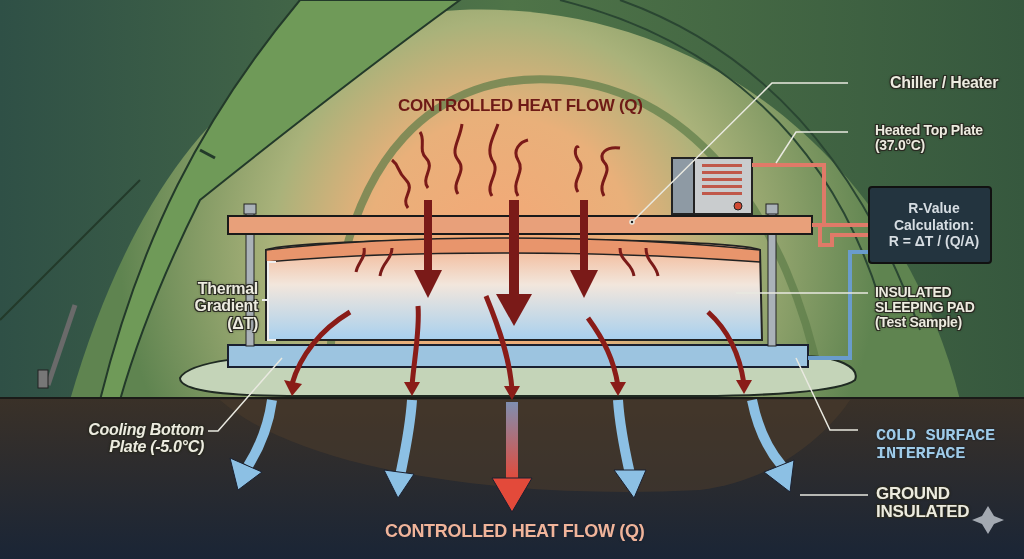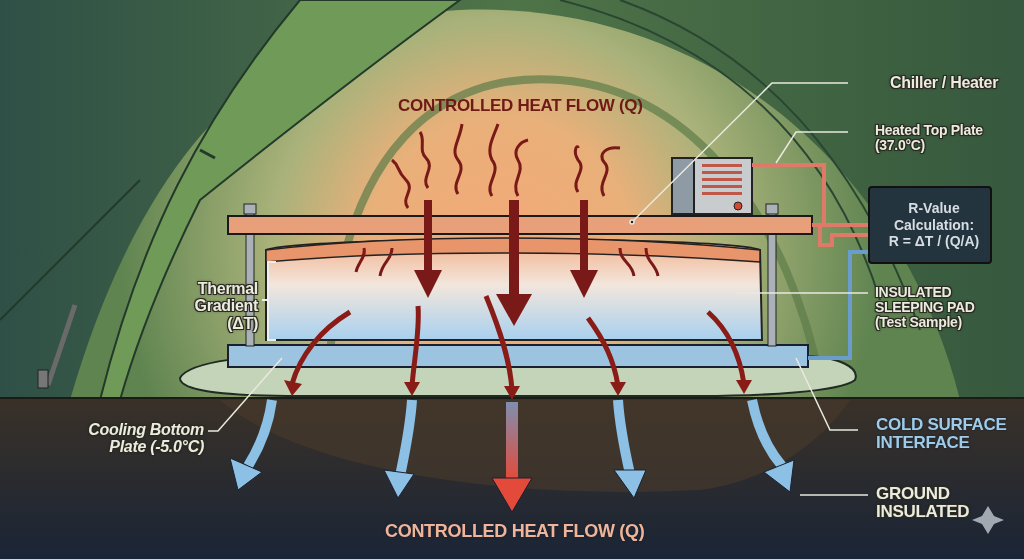--- a/index.html
+++ b/index.html
@@ -193,21 +193,21 @@
     <div>Thermal</div>
     <div>Gradient</div>
     <div>(ΔT)</div>
   </div>
 
   <div class="lbl light" style="left:58px;top:421px;font-size:16px;text-align:right;width:146px;font-style:italic;">
     <div>Cooling Bottom</div>
     <div>Plate (-5.0°C)</div>
   </div>
 
-  <div class="lbl blue" style="left:876px;top:416px;font-size:17px;">
+  <div class="lbl blue" style="left:876px;top:427px;font-size:17px;font-family:Liberation Mono, monospace;">
     <div>COLD SURFACE</div>
     <div>INTERFACE</div>
   </div>
 
   <div class="lbl light" style="left:876px;top:485px;font-size:17px;">
     <div>GROUND</div>
     <div>INSULATED</div>
   </div>
 </div>
 

